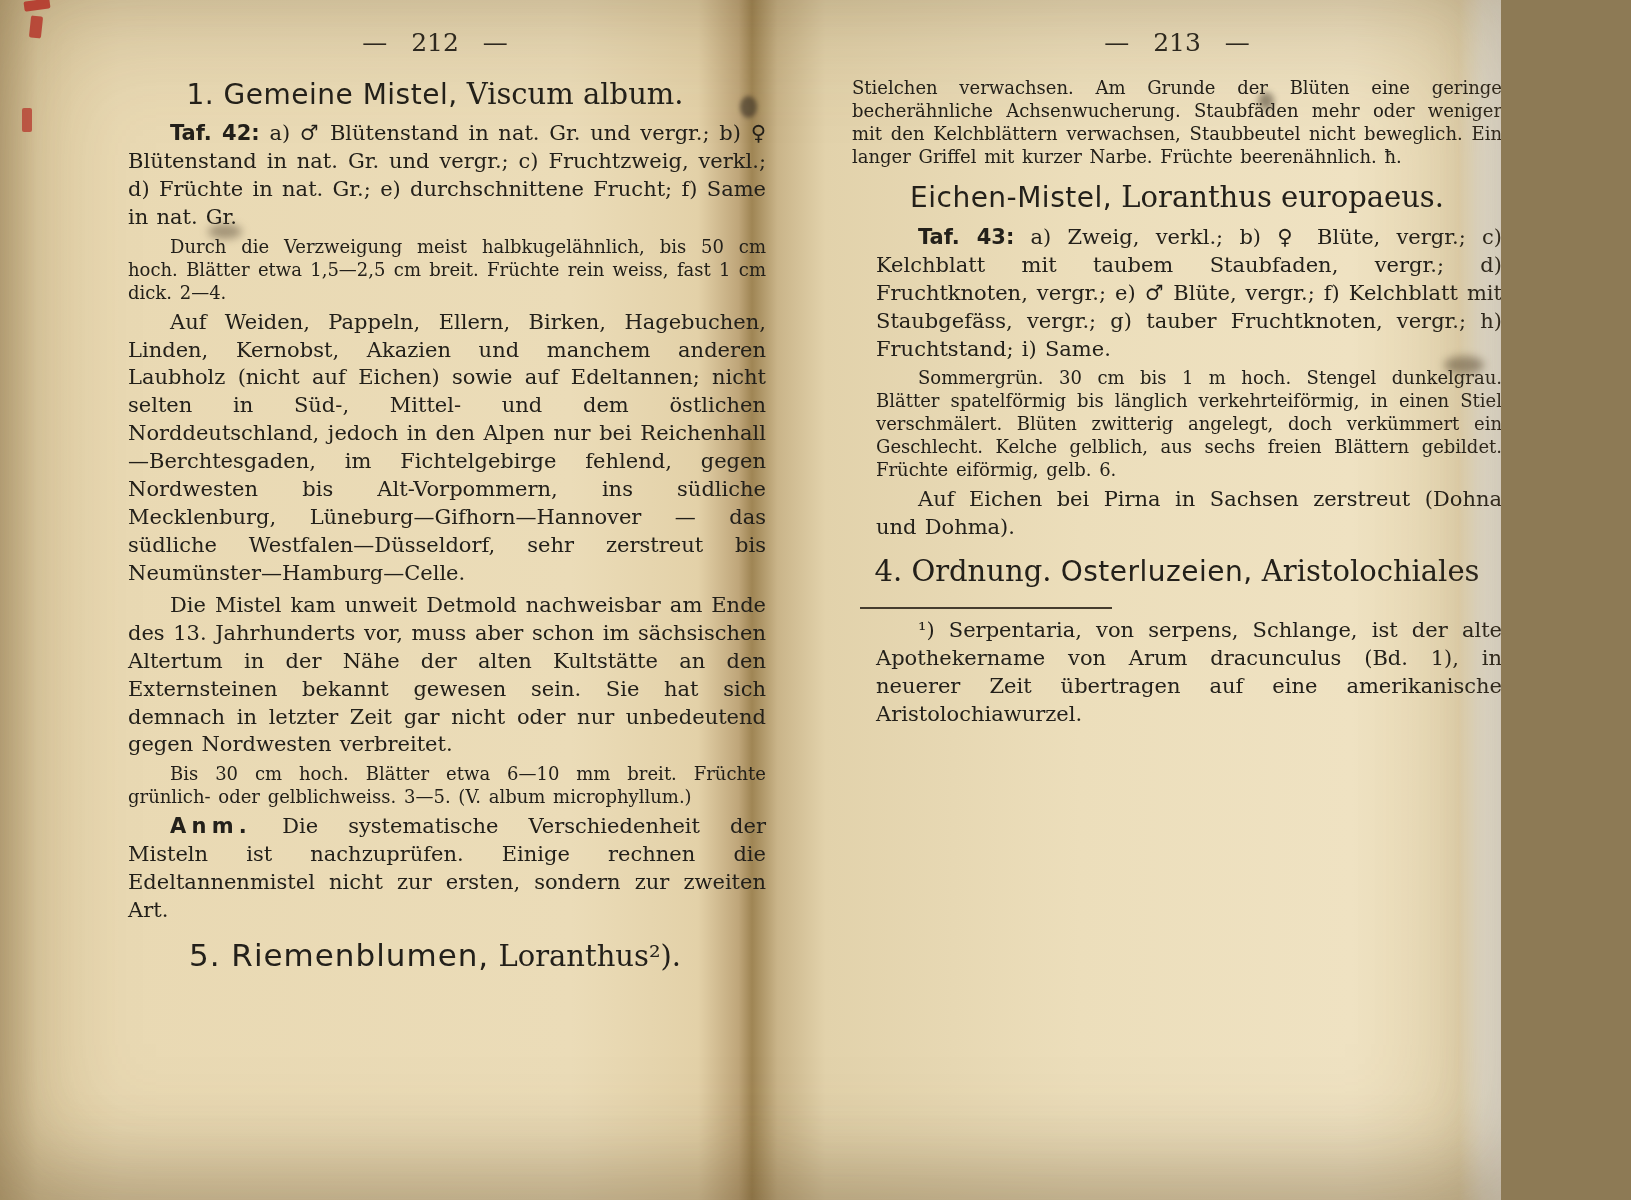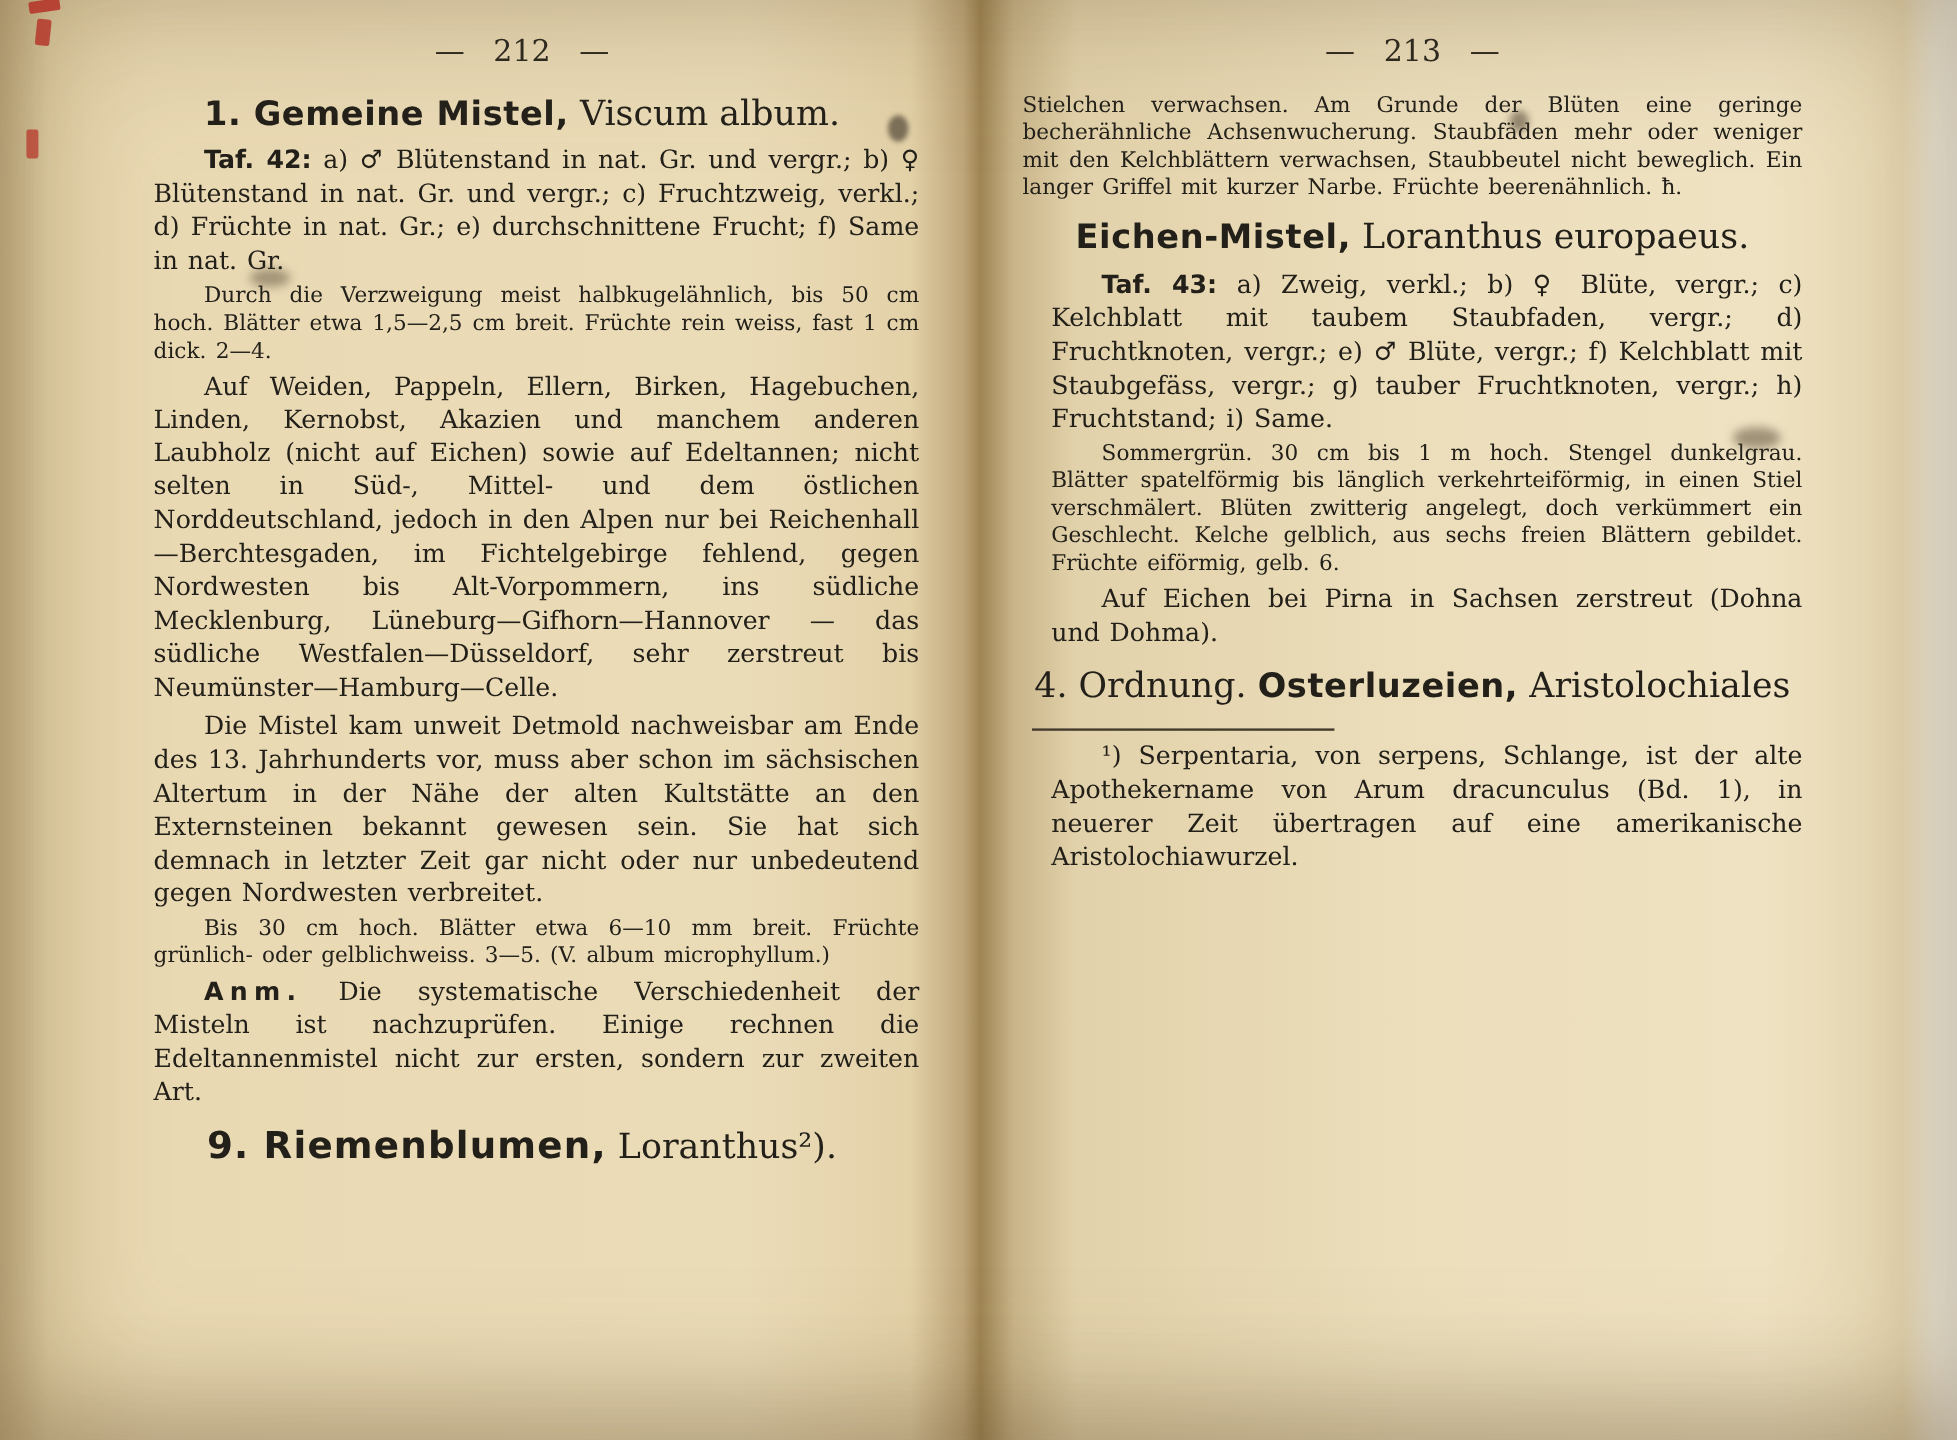--- a/index.html
+++ b/index.html
@@ -4,21 +4,21 @@
 <style>
   * { box-sizing: border-box; }
   html, body { margin: 0; padding: 0; }
   body {
     width: 1631px; height: 1200px; overflow: hidden;
     background: #8d7a55;
     font-family: "DejaVu Serif", "DejaVu Sans", serif;
     color: #23201a;
   }
   .spread {
-    position: relative; width: 1631px; height: 1200px; overflow: hidden;
+    position: relative; width: 1501px; height: 1200px; overflow: hidden;
     background: linear-gradient(90deg,
       #cdb88c 0%, #e4d2a8 2.5%, #e9d9b3 8%, #ebdcb8 38%, #e3d1a8 46.5%,
       #bfa67a 49.2%, #9f8554 50.1%, #c9b489 51.8%, #e2d2ab 55%,
       #ecdebb 72%, #efe2c2 90%, #e9dab5 97.2%, #f4efe0 98.8%, #faf7ee 100%);
   }
   .vignette {
     position: absolute; inset: 0; pointer-events: none; z-index: 5;
     box-shadow: inset 0 0 130px rgba(102,80,44,.35), inset 0 -34px 70px rgba(96,74,40,.22);
   }
   .page { position: absolute; top: 0; height: 1200px; z-index: 2; }
@@ -27,21 +27,21 @@
 
   .pnum {
     text-align: center; font-size: 25px; word-spacing: 16px;
     margin: 2px 0 20px; color: #2a261f;
   }
   .h {
     text-align: center; font-size: 29px; line-height: 1.22;
     margin: 12px 0 8px; font-weight: normal;
   }
   .hb {
-    font-family: "DejaVu Sans", sans-serif; font-weight: bold;
+    font-family: "DejaVu Sans", sans-serif; font-weight: normal;
     font-size: 28px; letter-spacing: .5px;
   }
   .hb.big { font-size: 31px; letter-spacing: 1px; }
   .body {
     font-size: 18px; line-height: 1.27; text-align: justify;
     word-spacing: 2px; margin: 2px 0 4px;
   }
   .small {
     font-size: 21px; line-height: 1.33; text-align: justify;
     word-spacing: 1.5px; margin: 2px 0 4px;
@@ -85,21 +85,21 @@
     <p class="small ind">Auf Weiden, Pappeln, Ellern, Birken, Hagebuchen, Linden, Kernobst, Akazien und manchem anderen Laubholz (nicht auf Eichen) sowie auf Edeltannen; nicht selten in Süd-, Mittel- und dem östlichen Norddeutschland, jedoch in den Alpen nur bei Reichenhall—Berchtesgaden, im Fichtelgebirge fehlend, gegen Nordwesten bis Alt-Vorpommern, ins südliche Mecklenburg, Lüneburg—Gifhorn—Hannover — das südliche Westfalen—Düsseldorf, sehr zerstreut bis Neumünster—Hamburg—Celle.</p>
 
     <p class="small ind">Die Mistel kam unweit Detmold nachweisbar am Ende des 13. Jahrhunderts vor, muss aber schon im sächsischen Altertum in der Nähe der alten Kultstätte an den Externsteinen bekannt gewesen sein. Sie hat sich demnach in letzter Zeit gar nicht oder nur unbedeutend gegen Nordwesten verbreitet.</p>
 
 
     <p class="body ind">Bis 30 cm hoch. Blätter etwa 6—10 mm breit. Früchte grünlich- oder gelblichweiss. 3—5. (V. album microphyllum.)</p>
 
 
     <p class="small ind"><span class="lbl sperr">Anm.</span><span> Die systematische Verschiedenheit der Misteln ist nachzuprüfen. Einige rechnen die Edeltannenmistel nicht zur ersten, sondern zur zweiten Art.</span></p>
 
-    <h2 class="h"><span class="hb big">9. Riemenblumen,</span><span> Loranthus²).</span></h2>
+    <h2 class="h"><span class="hb big">5. Riemenblumen,</span><span> Loranthus²).</span></h2>
 
   </div>
 
   <div class="page right">
     <div class="pnum">— 213 —</div>
 
     <p class="body">Stielchen verwachsen. Am Grunde der Blüten eine geringe becherähnliche Achsenwucherung. Staubfäden mehr oder weniger mit den Kelchblättern verwachsen, Staubbeutel nicht beweglich. Ein langer Griffel mit kurzer Narbe. Früchte beerenähnlich. ħ.</p>
 
     <h2 class="h"><span class="hb">Eichen-Mistel,</span><span> Loranthus europaeus.</span></h2>
 

